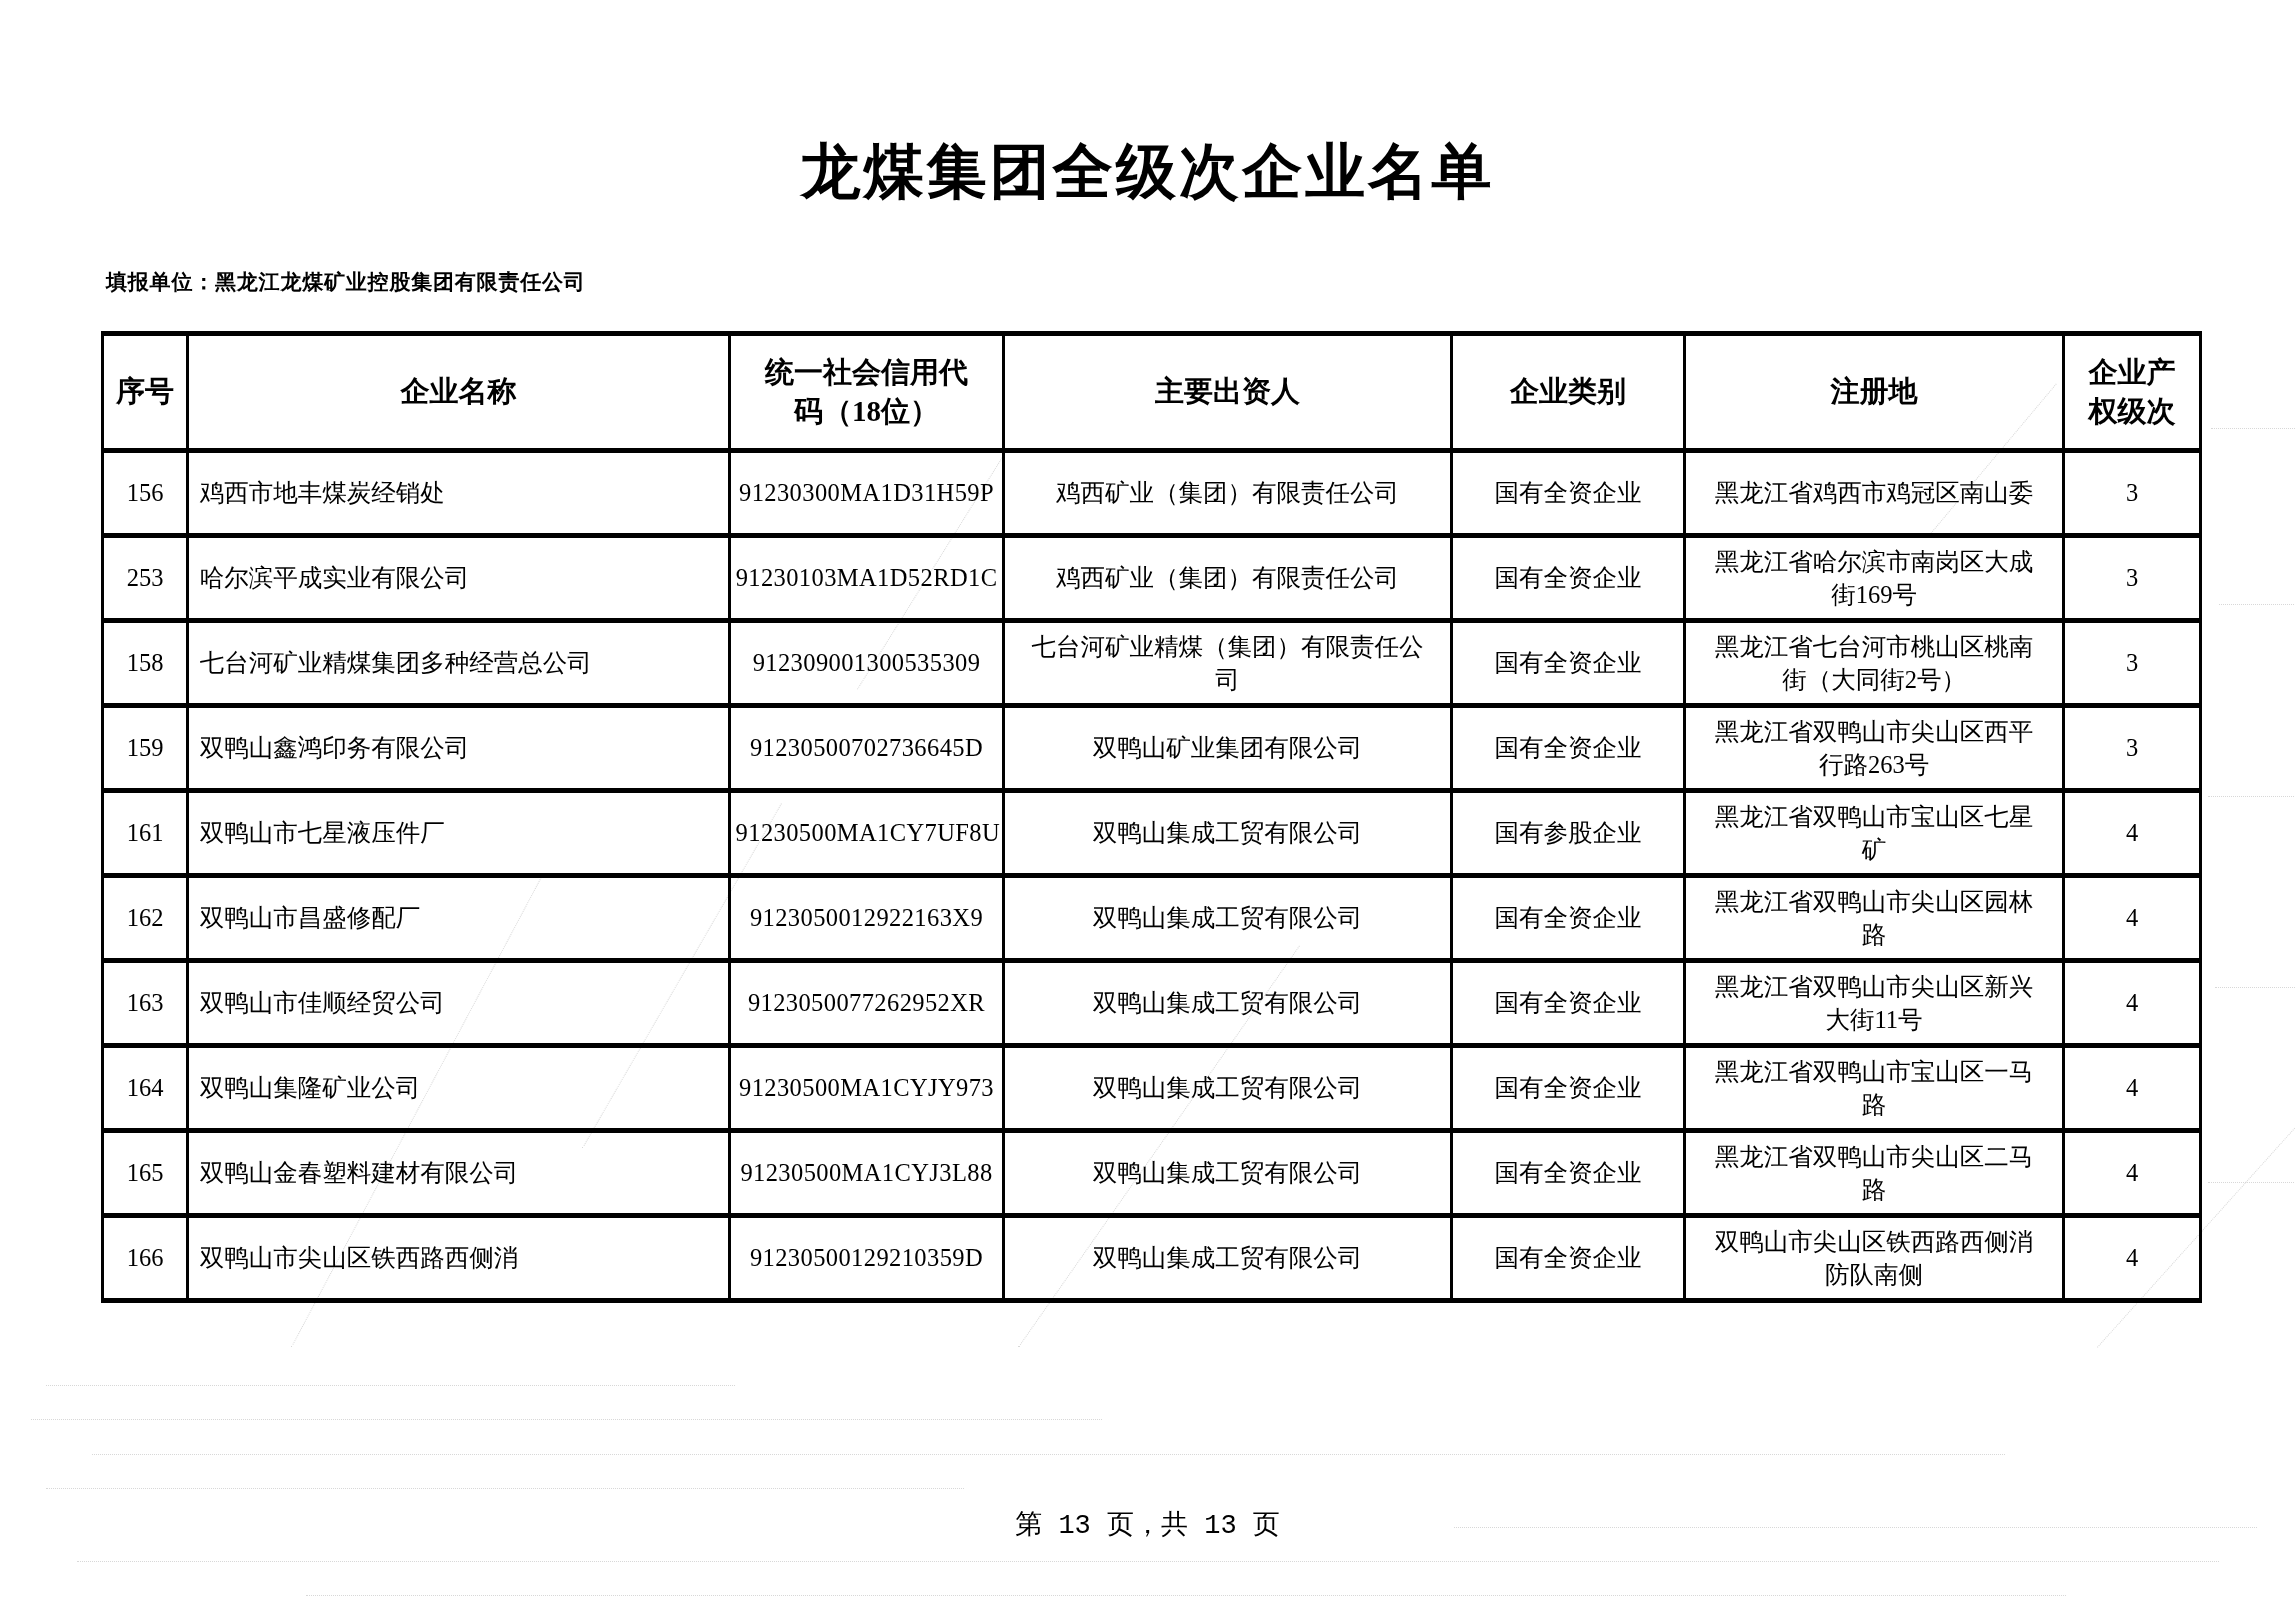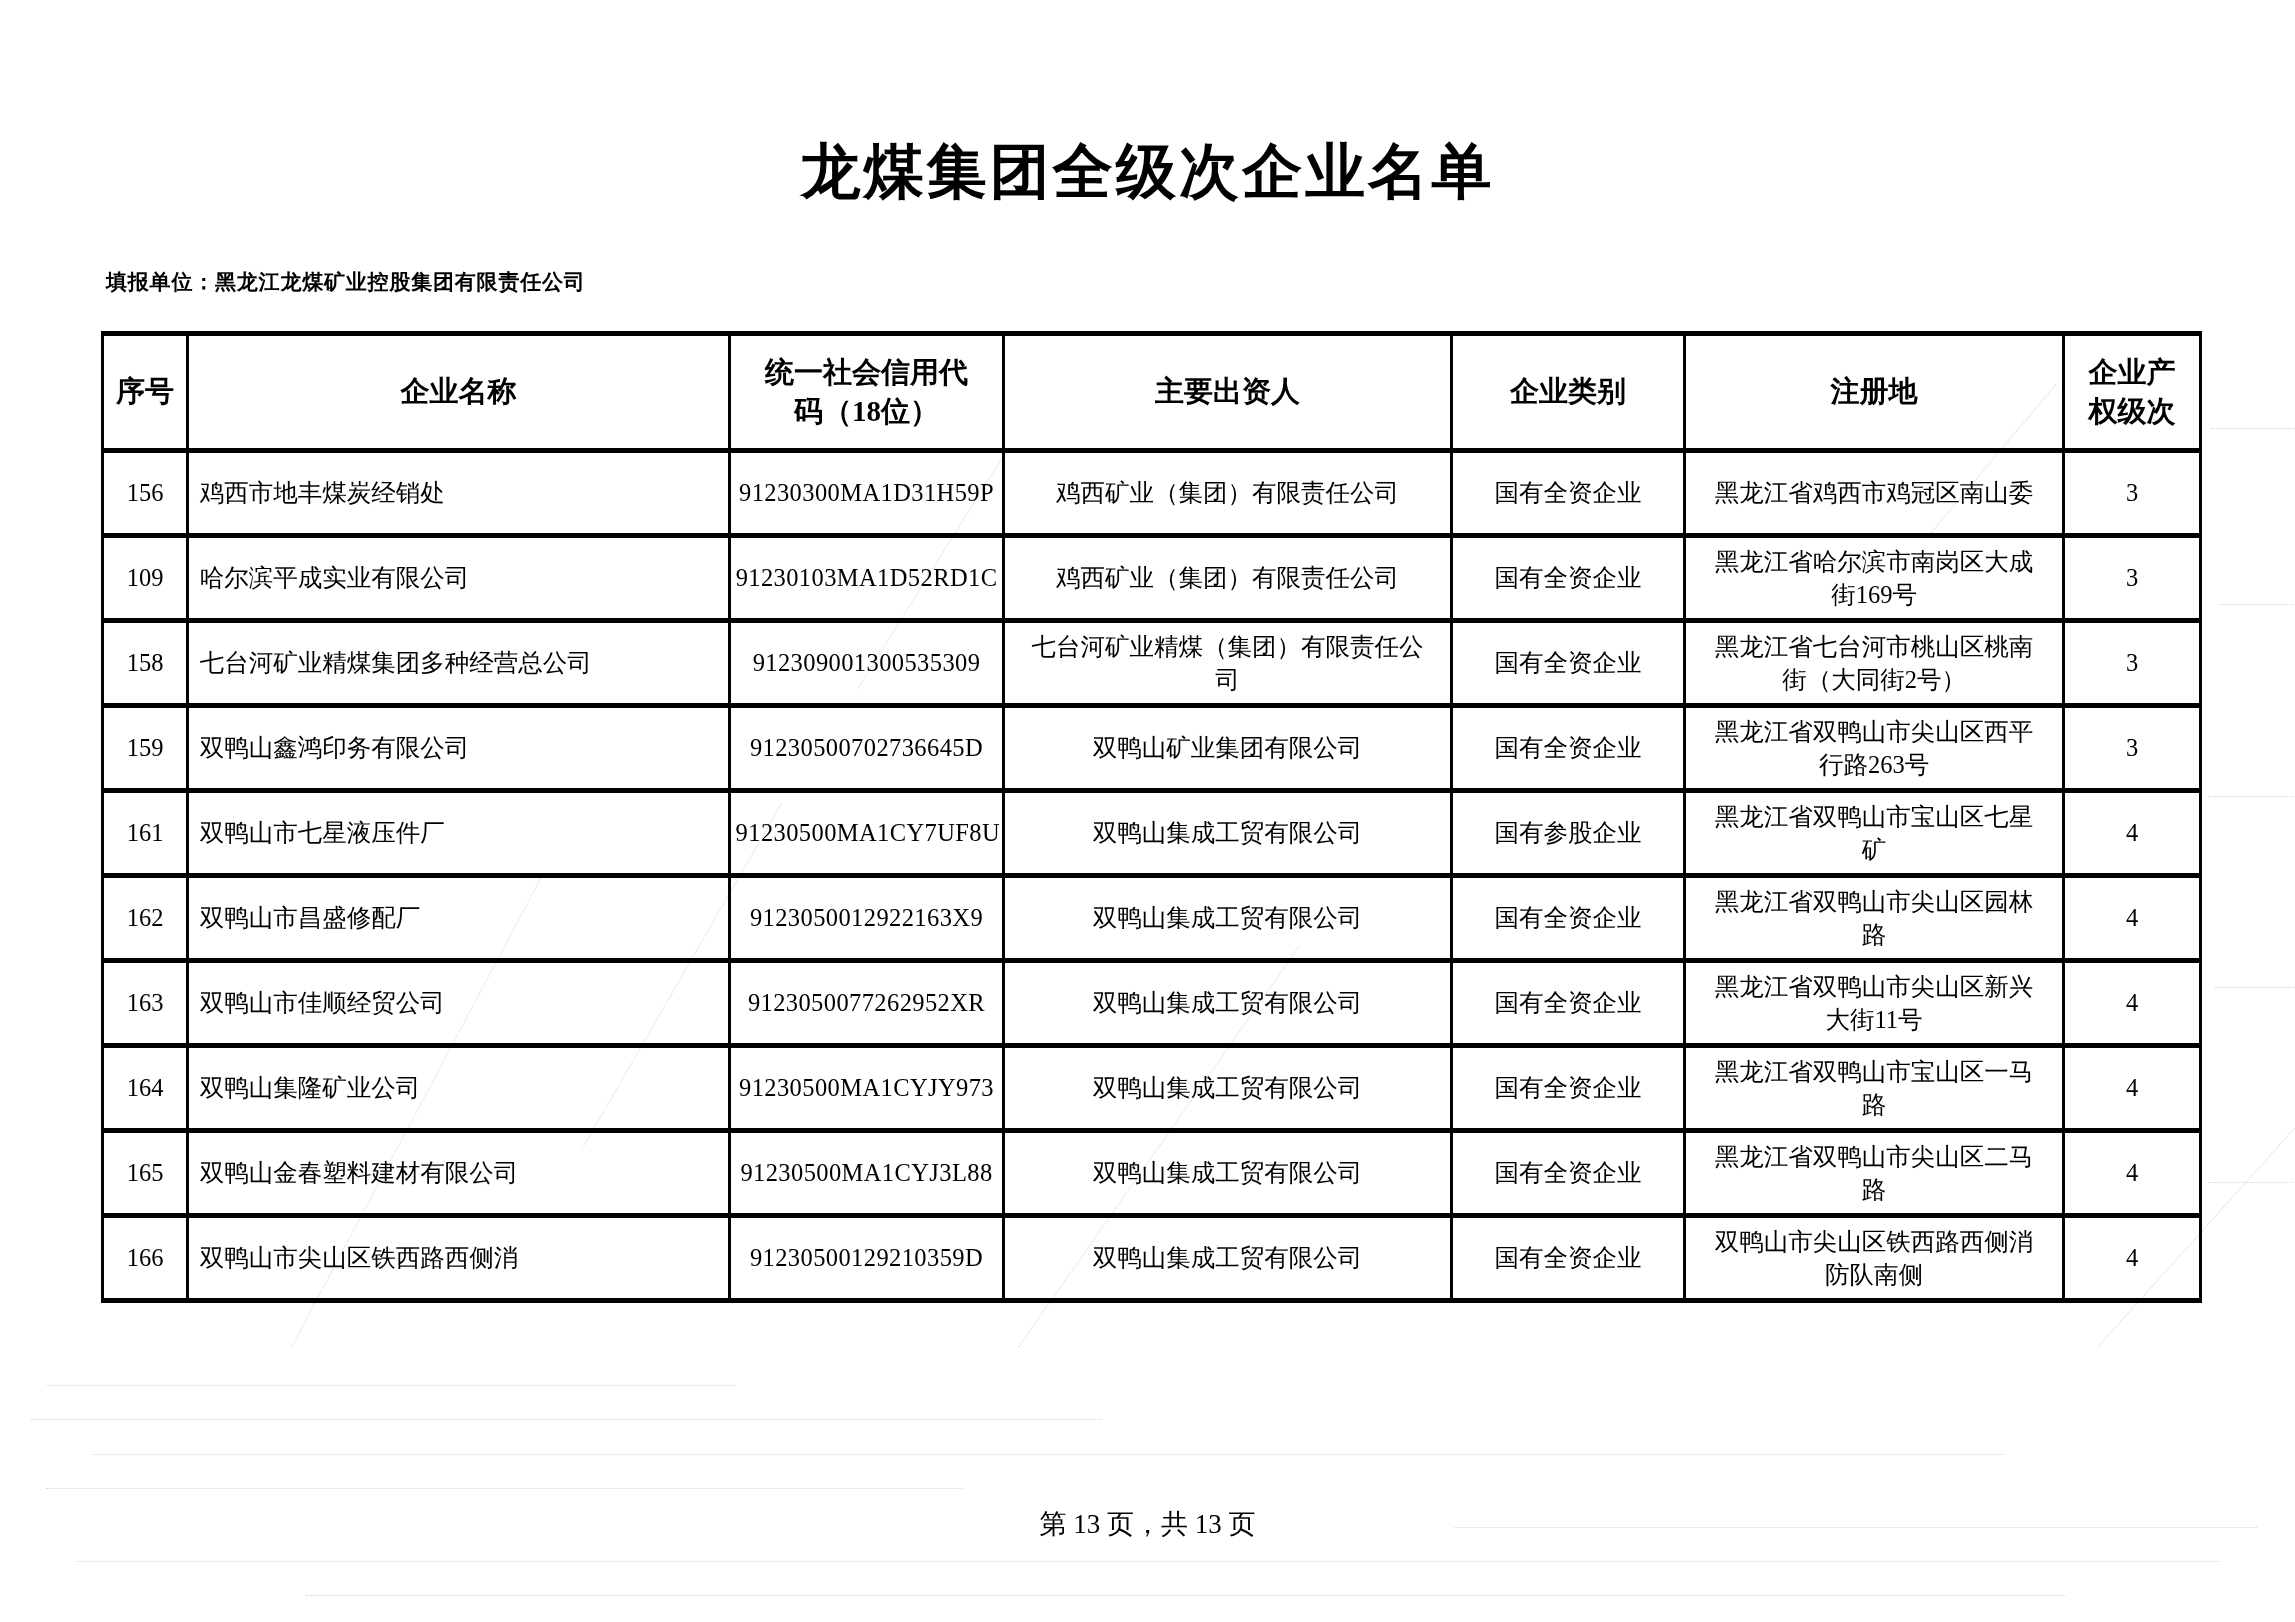--- a/index.html
+++ b/index.html
@@ -86,20 +86,21 @@
   }
   td.cell-code { letter-spacing: 0.4px; }
   
   .page-footer {
     position: absolute;
     top: 1506px;
     left: 0;
     width: 2295px;
     text-align: center;
     font-size: 27px;
+    font-family: Liberation Mono, monospace;
   }
 </style>
 </head>
 <body>
 
 <div class="page">
 
   <div>
     <div class="artifact" style="left:46px;  top:1385px; width:689px;"></div>
     <div class="artifact" style="left:31px;  top:1419px; width:1071px;"></div>
@@ -153,21 +154,21 @@
           <tr>
     <td class="cell-no">156</td>
     <td class="cell-name">鸡西市地丰煤炭经销处</td>
     <td class="cell-code">91230300MA1D31H59P</td>
     <td class="cell-investor">鸡西矿业（集团）有限责任公司</td>
     <td class="cell-category">国有全资企业</td>
     <td class="cell-address">黑龙江省鸡西市鸡冠区南山委</td>
     <td class="cell-level">3</td>
   </tr>
           <tr>
-    <td class="cell-no">109</td>
+    <td class="cell-no">253</td>
     <td class="cell-name">哈尔滨平成实业有限公司</td>
     <td class="cell-code">91230103MA1D52RD1C</td>
     <td class="cell-investor">鸡西矿业（集团）有限责任公司</td>
     <td class="cell-category">国有全资企业</td>
     <td class="cell-address">黑龙江省哈尔滨市南岗区大成
 街169号</td>
     <td class="cell-level">3</td>
   </tr>
           <tr>
     <td class="cell-no">158</td>

